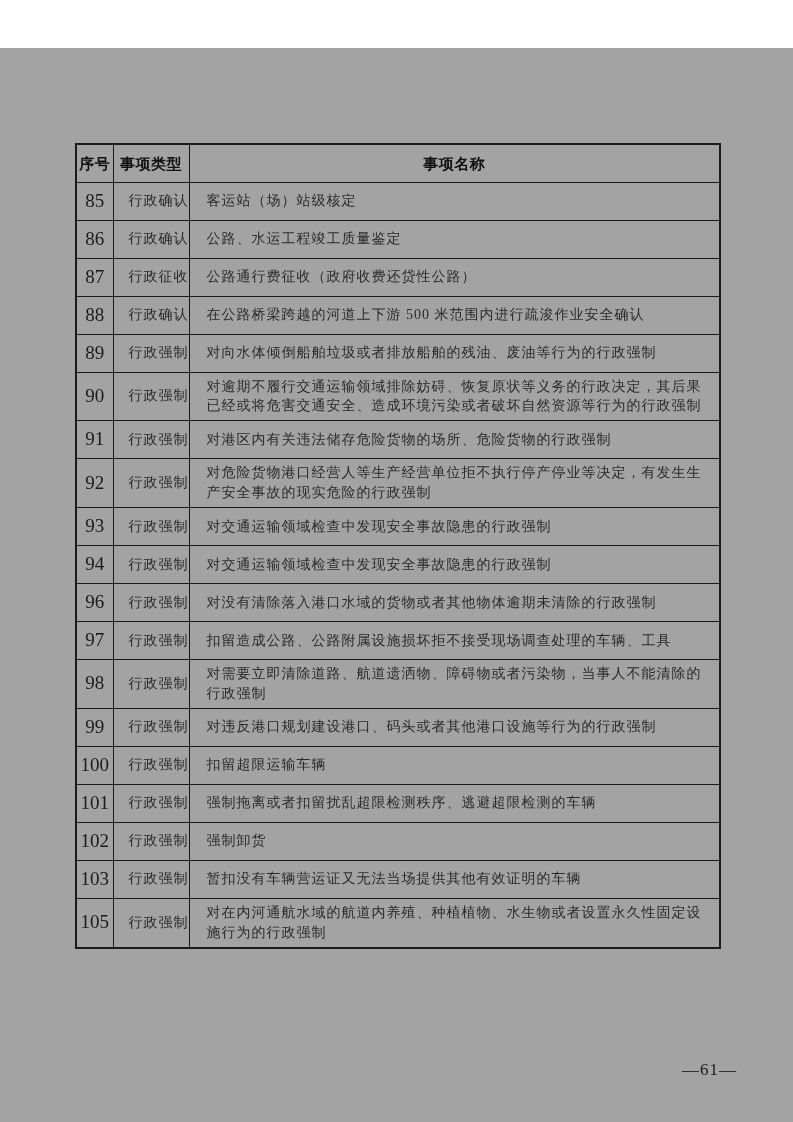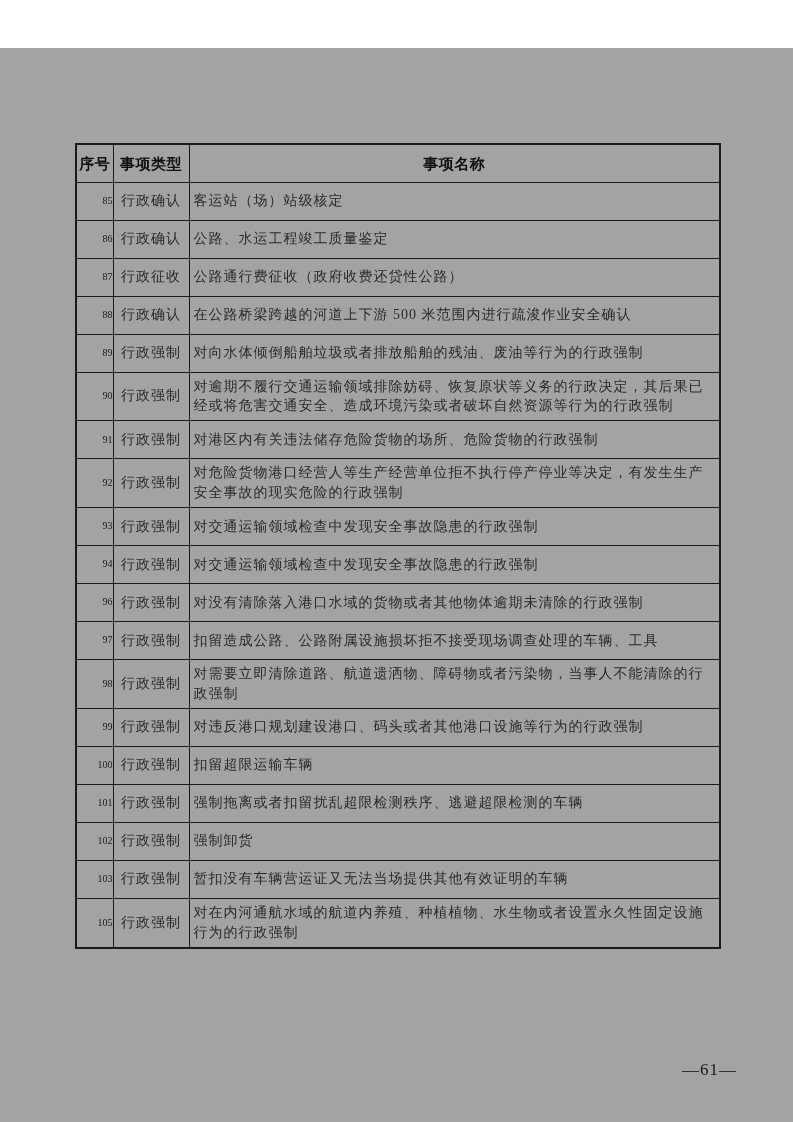--- a/index.html
+++ b/index.html
@@ -35,35 +35,35 @@
   th {
     font-family: "Liberation Sans", sans-serif;
     font-weight: bold;
     font-size: 15px;
     text-align: center;
     color: #111111;
     letter-spacing: 0.5px;
   }
   tbody tr { height: 38px; }
   td.no {
-    text-align: right;
-    font-size: 10px;
+    text-align: center;
+    font-size: 19px;
     font-family: "Liberation Serif", serif;
   }
   td.type {
-    text-align: center;
+    text-align: right;
     font-size: 14px;
     letter-spacing: 1px;
     color: #2a2a2a;
   }
   td.name {
     text-align: left;
     font-size: 14px;
     letter-spacing: 1px;
-    padding: 4px 4px 4px 4px;
+    padding: 4px 4px 4px 17px;
     color: #2a2a2a;
   }
   .page-number {
     position: absolute;
     top: 1012px;
     right: 56px;
     font-size: 17px;
     letter-spacing: 1px;
     color: #1a1a1a;
     font-family: "Liberation Serif", serif;

